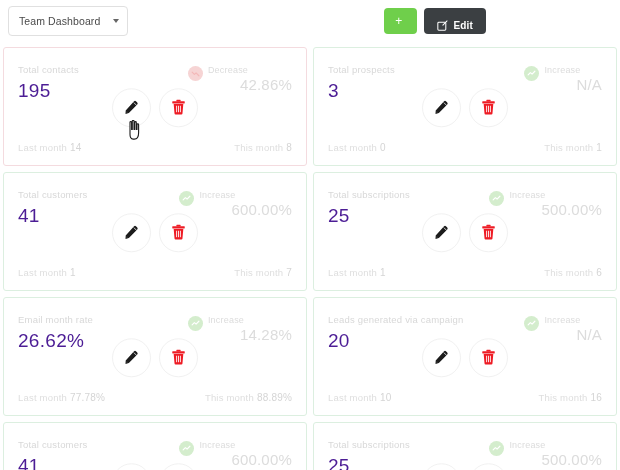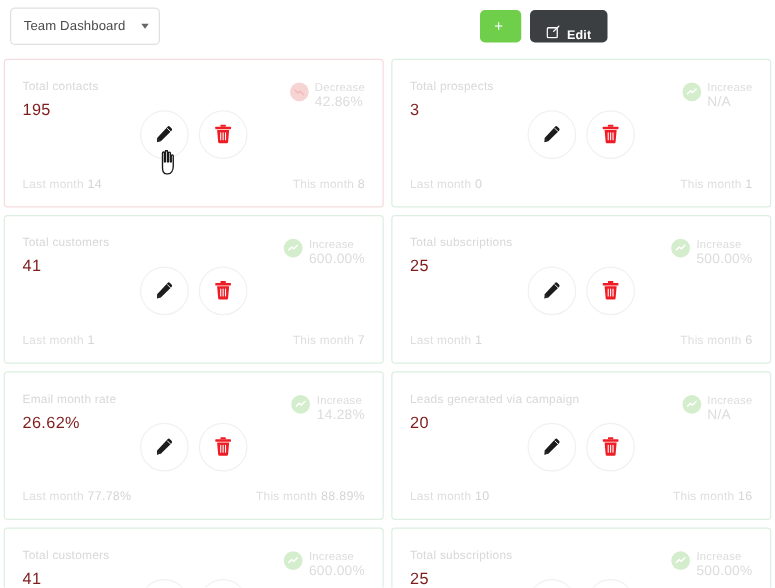--- a/index.html
+++ b/index.html
@@ -33,22 +33,22 @@
   .header-actions { display: flex; align-items: center; gap: 7px; }
   .btn-create {
     display: flex; align-items: center; gap: 7px;
     height: 26px; padding: 0 14px 0 11px;
     background: #6fcf4b; border: none; border-radius: 4px;
     color: #fff; font-size: 10px; font-weight: bold; letter-spacing: .15px;
     cursor: pointer; font-family: "Liberation Sans", sans-serif;
   }
   .plus-ico { font-size: 12px; font-weight: normal; line-height: 1; }
   .btn-edit {
-    display: flex; align-items: flex-end; gap: 6px;
-    height: 26px; padding: 0 13px;
+    display: flex; align-items: flex-start; gap: 6px;
+    height: 26px; padding: 12px 13px;
     background: #3b3f42; border: none; border-radius: 4px;
     color: #fff; font-size: 10px; font-weight: bold; letter-spacing: .15px;
     cursor: pointer; font-family: "Liberation Sans", sans-serif;
   }
 
   
   .grid {
     position: absolute; top: 44px; left: 0; width: 620px;
     display: grid;
     grid-template-columns: 310px 310px;
@@ -62,34 +62,34 @@
     margin: 3px;
     border-radius: 3px;
     padding: 16px 14px 12px 14px;
     overflow: hidden;
   }
   .card.tone-down { border-color: #f4dbdf; }
   .card.tone-up   { border-color: #dcefe0; }
 
   .card-top { display: flex; justify-content: space-between; align-items: flex-start; }
   .metric-title { font-size: 9.5px; color: #d8d8d8; letter-spacing: .2px; white-space: nowrap; }
-  .metric-value { font-size: 13px; color: #7f1d1d; margin-top: 5px; letter-spacing: .3px; }
+  .metric-value { font-size: 19px; color: #4c1d95; margin-top: 5px; letter-spacing: .3px; }
 
   .trend { display: flex; align-items: flex-start; gap: 5px; padding-top: 1px; }
   .trend-ico {
     width: 15px; height: 15px; border-radius: 50%;
     display: flex; align-items: center; justify-content: center; flex: none;
     margin-top: 1px;
   }
   .trend-ico.up   { background: #d4edcd; }
   .trend-ico.down { background: #f6d4d4; }
   .trend-ico svg { display: block; }
   .trend-text { line-height: 1.25; }
   .trend-label { font-size: 9px; color: #dcdcdc; letter-spacing: .2px; }
-  .trend-pct   { font-size: 11px; color: #dcdcdc; letter-spacing: .2px; }
+  .trend-pct   { font-size: 15px; color: #dcdcdc; letter-spacing: .2px; margin-left: 32px; }
 
   .card-bottom {
     position: absolute; left: 14px; right: 14px; bottom: 12px;
     display: flex; justify-content: space-between; align-items: flex-end;
   }
   .corner { display: flex; flex-direction: row; gap: 3px; }
   .corner.right { align-items: flex-end; }
   .corner-label { font-size: 9.5px; color: #dedede; letter-spacing: .2px; }
   .corner-value { font-size: 10px; color: #d5d5d5; letter-spacing: .2px; }
 

